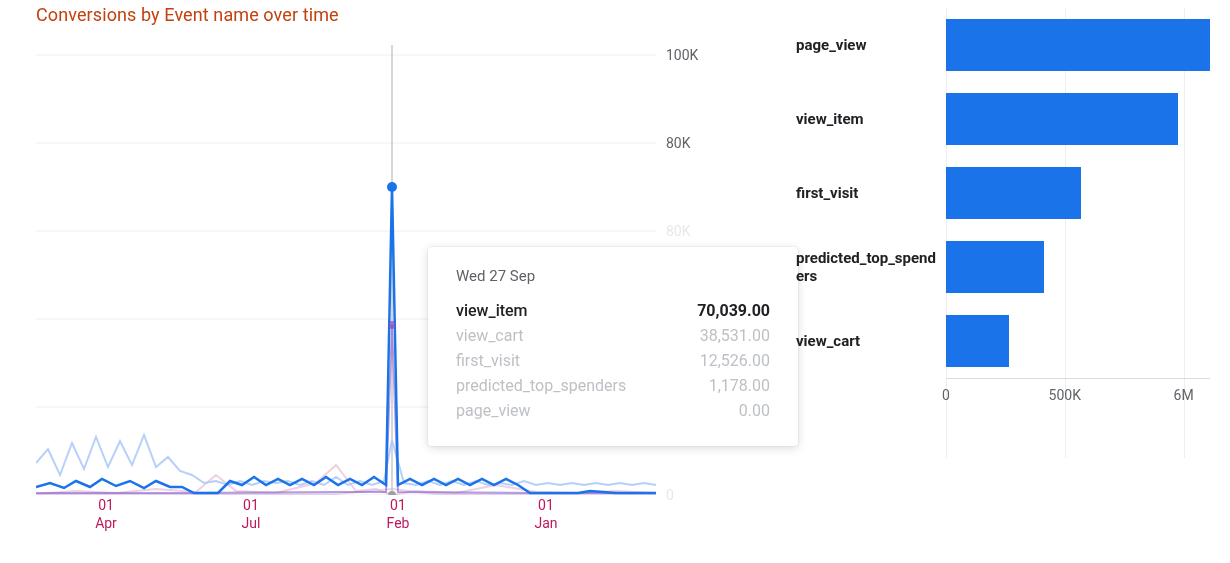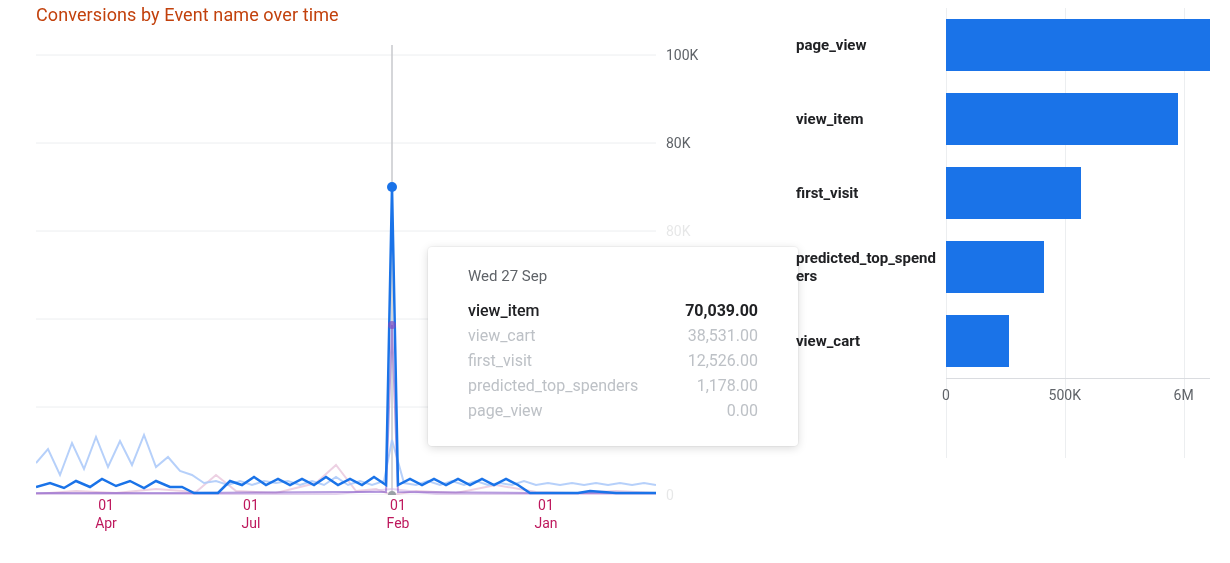--- a/index.html
+++ b/index.html
@@ -73,21 +73,21 @@
     font-size: 14px;
     color: #be185d;
     line-height: 1.25;
     transform: translateX(-50%);
   }
   .tooltip {
     position: absolute;
     background: #fff;
     box-shadow: 0 2px 10px rgba(0,0,0,0.15), 0 0 0 1px rgba(0,0,0,0.03);
     border-radius: 4px;
-    padding: 20px 40px;
+    padding: 20px 28px;
     width: 370px;
     font-size: 16px;
   }
   .tooltip-date {
     color: #5f6368;
     font-size: 15px;
     margin-bottom: 16px;
   }
   .tooltip-row {
     display: flex;

